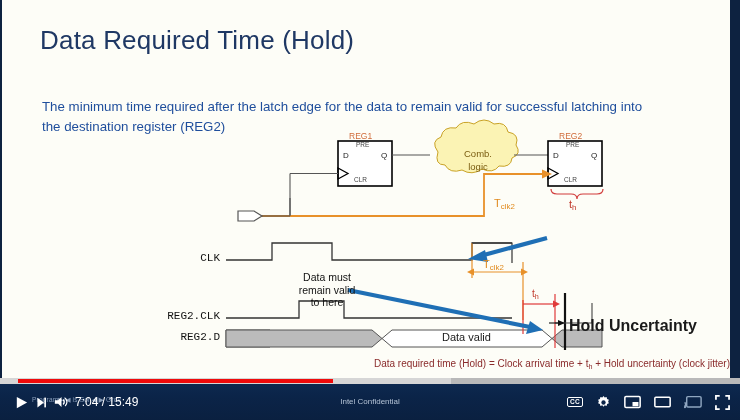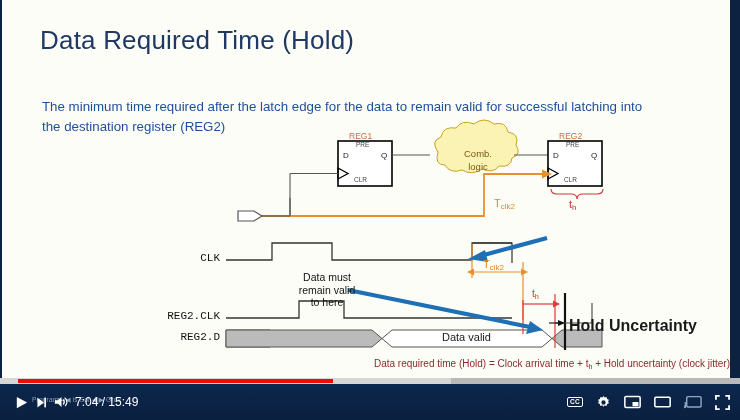--- a/index.html
+++ b/index.html
@@ -269,20 +269,21 @@
   <div class="ctrl-bar">
 
     <div class="progress-wrap">
       <div class="progress-buffer" id="buf" style="width: 451.4px;"></div>
       <div class="progress-played" id="played" style="width: 315px; background: rgb(239, 11, 11);"></div>
     </div>
 
     <div class="ctrl-row">
 
       <div class="ghost-title">Program▶|◀ is Sol ◀|▶ Grov</div>
+      <div class="conf-text">Intel Confidential</div>
 
       <div class="ctrl-left">
         <span class="icon-btn">
           <svg width="15" height="15" viewBox="0 0 16 16">
               <polygon points="3,2 14,8 3,14" fill="#fff"></polygon>
             </svg>
         </span>
         <span class="icon-btn">
           <svg width="13" height="13" viewBox="0 0 16 16">
               <polygon points="3,2 11,8 3,14" fill="#fff"></polygon>

